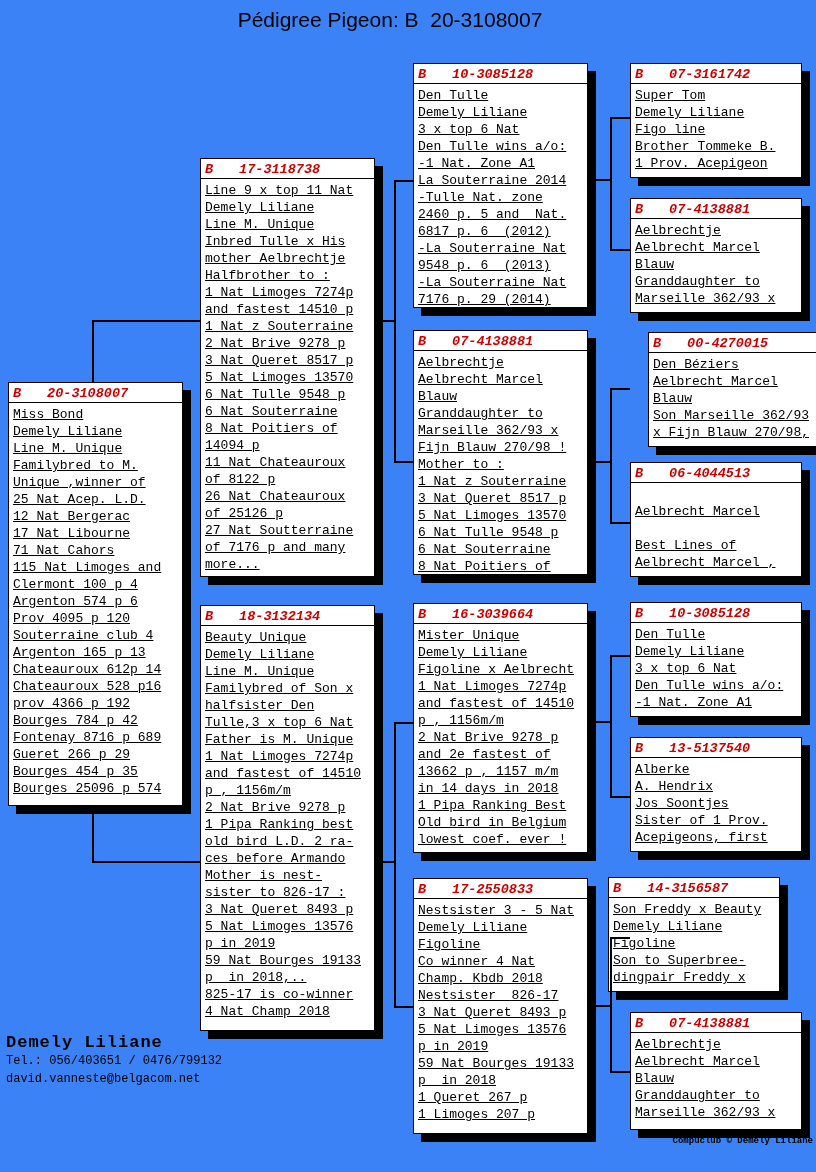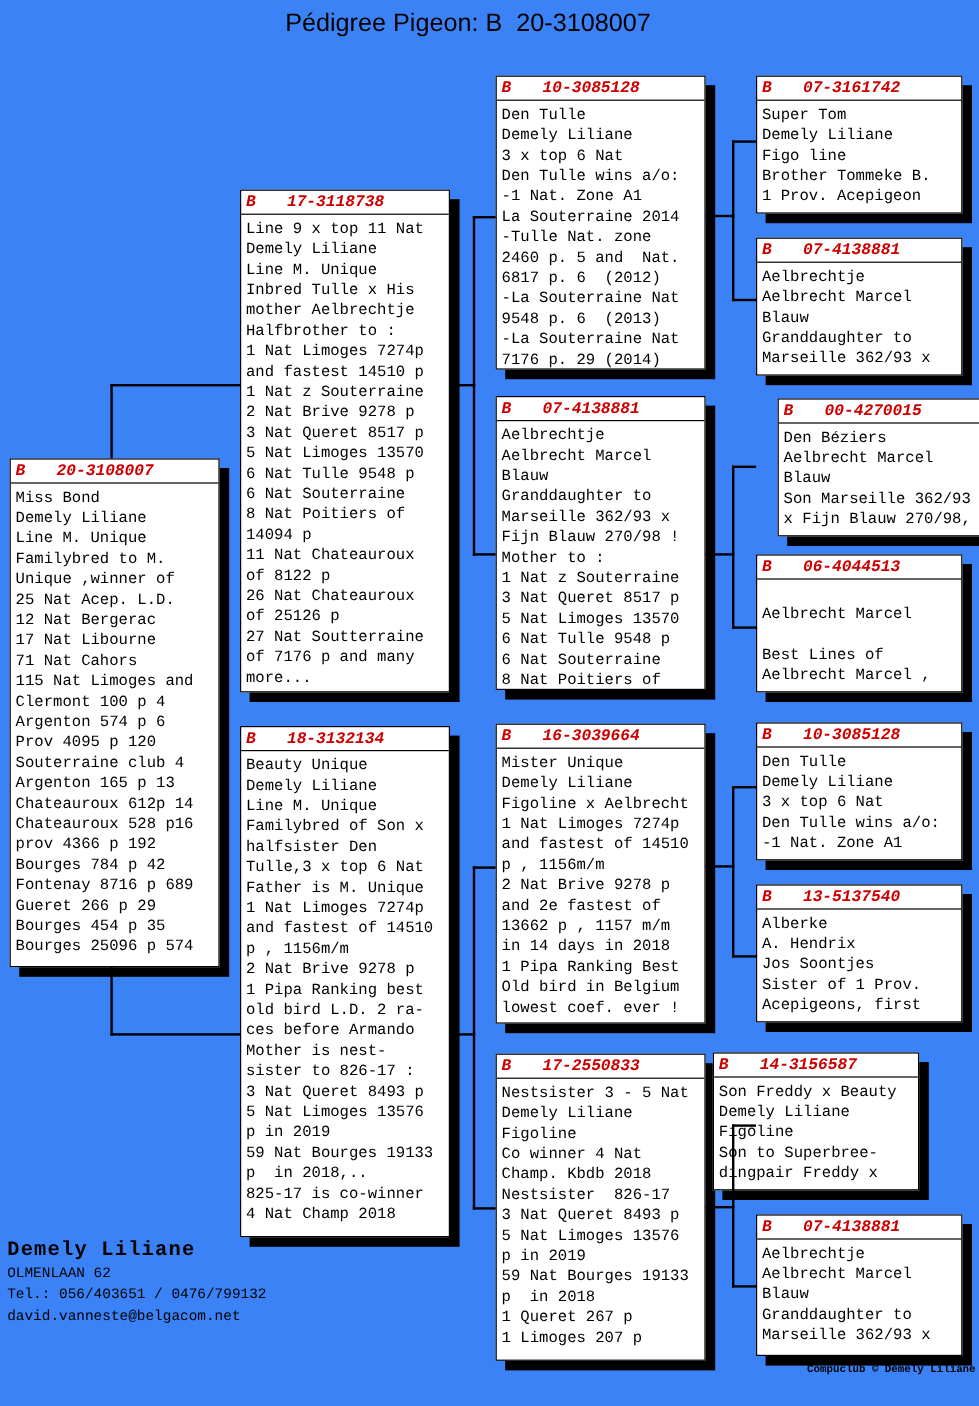--- a/index.html
+++ b/index.html
@@ -19,21 +19,21 @@
   }
   .phead {
     font:italic bold 13.5px "Liberation Mono", monospace;
     color:var(--ring-red,#cc0000);
     padding:3px 4px 1px 4px; border-bottom:1px solid #000;
     white-space:pre;
   }
   .phead .ring { margin-left:26px;font-family:Liberation Mono, monospace; }
   .pbody {
     font:13px/17px "Liberation Mono", monospace; color:#000;
-    padding:3px 4px 0 4px; white-space:pre-wrap;
+    padding:3px 4px 0 4px; white-space:pre-wrap;text-decoration:underline;
   }
   .hl, .vl { position:absolute; background:#000; }
   .hl { height:2px; }
   .vl { width:2px; }
   #owner { position:absolute; left:6px; top:1033px; color:#000; }
   #owner .oname { font:bold 17px "Liberation Mono", monospace; letter-spacing:1px; }
   #owner .oline { font:12px/18px "Liberation Mono", monospace; white-space:pre; }
   #credit {
     position:absolute; right:3px; top:1136px;
     font:bold 9px "Liberation Mono", monospace; color:#000;
@@ -242,21 +242,21 @@
 
   <div class="pbox" style="left:630px;top:737px;width:172px;height:115px">
     <div class="phead"><span class="band">B</span><span class="ring">13-5137540</span></div>
     <div class="pbody">Alberke
 A. Hendrix
 Jos Soontjes
 Sister of 1 Prov.
 Acepigeons, first</div>
   </div>
 
-  <div class="pbox" style="left:594px;top:877px;width:172px;height:115px">
+  <div class="pbox" style="left:608px;top:877px;width:172px;height:115px">
     <div class="phead"><span class="band">B</span><span class="ring">14-3156587</span></div>
     <div class="pbody">Son Freddy x Beauty
 Demely Liliane
 Figoline
 Son to Superbree-
 dingpair Freddy x</div>
   </div>
 
   <div class="pbox" style="left:630px;top:1012px;width:172px;height:118px">
     <div class="phead"><span class="band">B</span><span class="ring">07-4138881</span></div>
@@ -299,20 +299,19 @@
     <div class="hl" style="left:610px;top:796px;width:20px"></div>
 
     <div class="hl" style="left:588px;top:1005px;width:24px"></div>
     <div class="vl" style="left:610px;top:937px;height:136px"></div>
     <div class="hl" style="left:610px;top:937px;width:20px"></div>
     <div class="hl" style="left:610px;top:1071px;width:20px"></div>
   </div>
 
   <div id="owner">
     <div class="oname">Demely Liliane</div>
-    <div class="oline">OLMENLAAN 62</div>
     <div class="oline">Tel.: 056/403651 / 0476/799132</div>
     <div class="oline">david.vanneste@belgacom.net</div>
   </div>
 
   <div id="credit">Compuclub © Demely Liliane</div>
 
 </div>
 
 </body></html>

